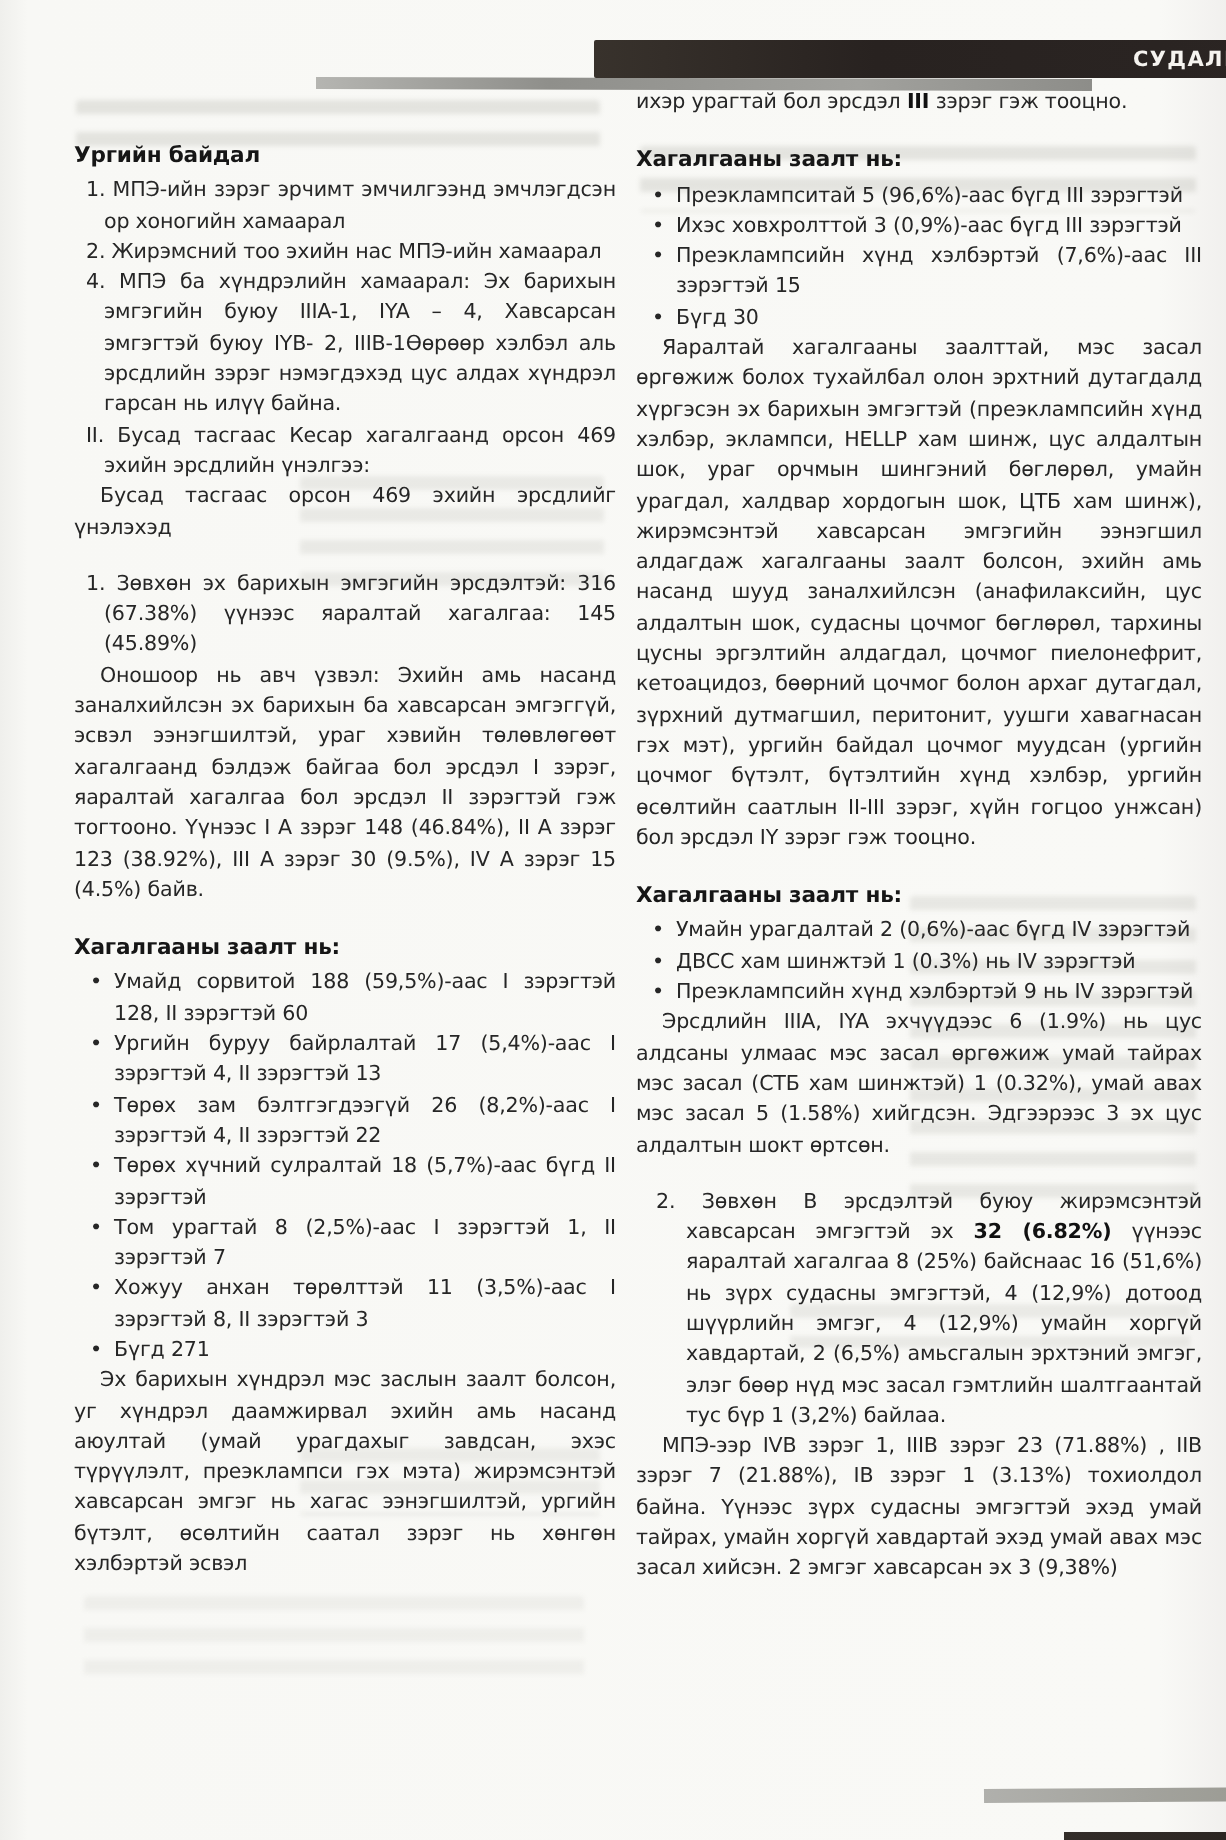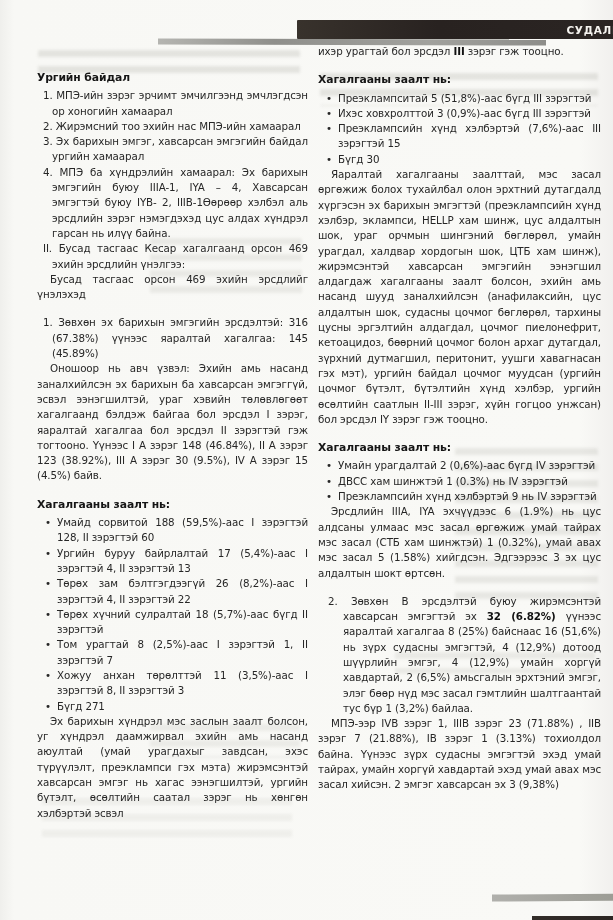--- a/index.html
+++ b/index.html
@@ -73,41 +73,40 @@
 
   <div class="hdr-bar">
     <span class="hdr-label">СУДАЛГАА</span>
   </div>
   <div class="hdr-gray"></div>
 
   <div class="col col-left">
     <div class="h">Ургийн байдал</div>
     <div class="num-item">1. МПЭ-ийн зэрэг эрчимт эмчилгээнд эмчлэгдсэн ор хоногийн хамаарал</div>
     <div class="num-item">2. Жирэмсний тоо эхийн нас МПЭ-ийн хамаарал</div>
-    <div class="num-item">3. Эх барихын эмгэг, хавсарсан эмгэгийн байдал ургийн хамаарал</div>
     <div class="num-item">4. МПЭ ба хүндрэлийн хамаарал: Эх барихын эмгэгийн буюу IIIA-1, IYA – 4, Хавсарсан эмгэгтэй буюу IYB- 2, IIIB-1Өөрөөр хэлбэл аль эрсдлийн зэрэг нэмэгдэхэд цус алдах хүндрэл гарсан нь илүү байна.</div>
     <div class="num-item gap-t-lg">II. Бусад тасгаас Кесар хагалгаанд орсон 469 эхийн эрсдлийн үнэлгээ:</div>
     <div class="para indent gap-t">Бусад тасгаас орсон 469 эхийн эрсдлийг үнэлэхэд</div>
     <div class="num-item gap-t">1. Зөвхөн эх барихын эмгэгийн эрсдэлтэй: 316 (67.38%) үүнээс яаралтай хагалгаа: 145 (45.89%)</div>
     <div class="para indent">Оношоор нь авч үзвэл: Эхийн амь насанд заналхийлсэн эх барихын ба хавсарсан эмгэггүй, эсвэл ээнэгшилтэй, ураг хэвийн төлөвлөгөөт хагалгаанд бэлдэж байгаа бол эрсдэл I зэрэг, яаралтай хагалгаа бол эрсдэл II зэрэгтэй гэж тогтооно. Үүнээс I А зэрэг 148 (46.84%), II А зэрэг 123 (38.92%), III А зэрэг 30 (9.5%), IV А зэрэг 15 (4.5%) байв.</div>
     <div class="h gap-t">Хагалгааны заалт нь:</div>
     <div class="bullet">Умайд сорвитой 188 (59,5%)-аас I зэрэгтэй 128, II зэрэгтэй 60</div>
     <div class="bullet">Ургийн буруу байрлалтай 17 (5,4%)-аас I зэрэгтэй 4, II зэрэгтэй 13</div>
     <div class="bullet">Төрөх зам бэлтгэгдээгүй 26 (8,2%)-аас I зэрэгтэй 4, II зэрэгтэй 22</div>
     <div class="bullet">Төрөх хүчний сулралтай 18 (5,7%)-аас бүгд II зэрэгтэй</div>
     <div class="bullet">Том урагтай 8 (2,5%)-аас I зэрэгтэй 1, II зэрэгтэй 7</div>
     <div class="bullet">Хожуу анхан төрөлттэй 11 (3,5%)-аас I зэрэгтэй 8, II зэрэгтэй 3</div>
     <div class="bullet">Бүгд 271</div>
     <div class="para indent">Эх барихын хүндрэл мэс заслын заалт болсон, уг хүндрэл даамжирвал эхийн амь насанд аюултай (умай урагдахыг завдсан, эхэс түрүүлэлт, преэклампси гэх мэта) жирэмсэнтэй хавсарсан эмгэг нь хагас ээнэгшилтэй, ургийн бүтэлт, өсөлтийн саатал зэрэг нь хөнгөн хэлбэртэй эсвэл</div>
   </div>
 
   <div class="col col-right">
     <div class="para"><span>ихэр урагтай бол эрсдэл </span><b>III</b><span> зэрэг гэж тооцно.</span></div>
     <div class="h gap-t">Хагалгааны заалт нь:</div>
-    <div class="bullet">Преэклампситай 5 (51,8%)-аас бүгд III зэрэгтэй</div>
+    <div class="bullet">Преэклампситай 5 (96,6%)-аас бүгд III зэрэгтэй</div>
     <div class="bullet">Ихэс ховхролттой 3 (0,9%)-аас бүгд III зэрэгтэй</div>
     <div class="bullet">Преэклампсийн хүнд хэлбэртэй (7,6%)-аас III зэрэгтэй 15</div>
     <div class="bullet">Бүгд 30</div>
     <div class="para indent">Яаралтай хагалгааны заалттай, мэс засал өргөжиж болох тухайлбал олон эрхтний дутагдалд хүргэсэн эх барихын эмгэгтэй (преэклампсийн хүнд хэлбэр, эклампси, HELLP хам шинж, цус алдалтын шок, ураг орчмын шингэний бөглөрөл, умайн урагдал, халдвар хордогын шок, ЦТБ хам шинж), жирэмсэнтэй хавсарсан эмгэгийн ээнэгшил алдагдаж хагалгааны заалт болсон, эхийн амь насанд шууд заналхийлсэн (анафилаксийн, цус алдалтын шок, судасны цочмог бөглөрөл, тархины цусны эргэлтийн алдагдал, цочмог пиелонефрит, кетоацидоз, бөөрний цочмог болон архаг дутагдал, зүрхний дутмагшил, перитонит, уушги хавагнасан гэх мэт), ургийн байдал цочмог муудсан (ургийн цочмог бүтэлт, бүтэлтийн хүнд хэлбэр, ургийн өсөлтийн саатлын II-III зэрэг, хүйн гогцоо унжсан) бол эрсдэл IY зэрэг гэж тооцно.</div>
     <div class="h gap-t">Хагалгааны заалт нь:</div>
     <div class="bullet">Умайн урагдалтай 2 (0,6%)-аас бүгд IV зэрэгтэй</div>
     <div class="bullet">ДВСС хам шинжтэй 1 (0.3%) нь IV зэрэгтэй</div>
     <div class="bullet">Преэклампсийн хүнд хэлбэртэй 9 нь IV зэрэгтэй</div>
     <div class="para indent">Эрсдлийн IIIA, IYA эхчүүдээс 6 (1.9%) нь цус алдсаны улмаас мэс засал өргөжиж умай тайрах мэс засал (СТБ хам шинжтэй) 1 (0.32%), умай авах мэс засал 5 (1.58%) хийгдсэн. Эдгээрээс 3 эх цус алдалтын шокт өртсөн.</div>
     <div class="num-item2 gap-t"><span>2. Зөвхөн В эрсдэлтэй буюу жирэмсэнтэй хавсарсан эмгэгтэй эх </span><b>32 (6.82%)</b><span> үүнээс яаралтай хагалгаа 8 (25%) байснаас 16 (51,6%) нь зүрх судасны эмгэгтэй, 4 (12,9%) дотоод шүүрлийн эмгэг, 4 (12,9%) умайн хоргүй хавдартай, 2 (6,5%) амьсгалын эрхтэний эмгэг, элэг бөөр нүд мэс засал гэмтлийн шалтгаантай тус бүр 1 (3,2%) байлаа.</span></div>

